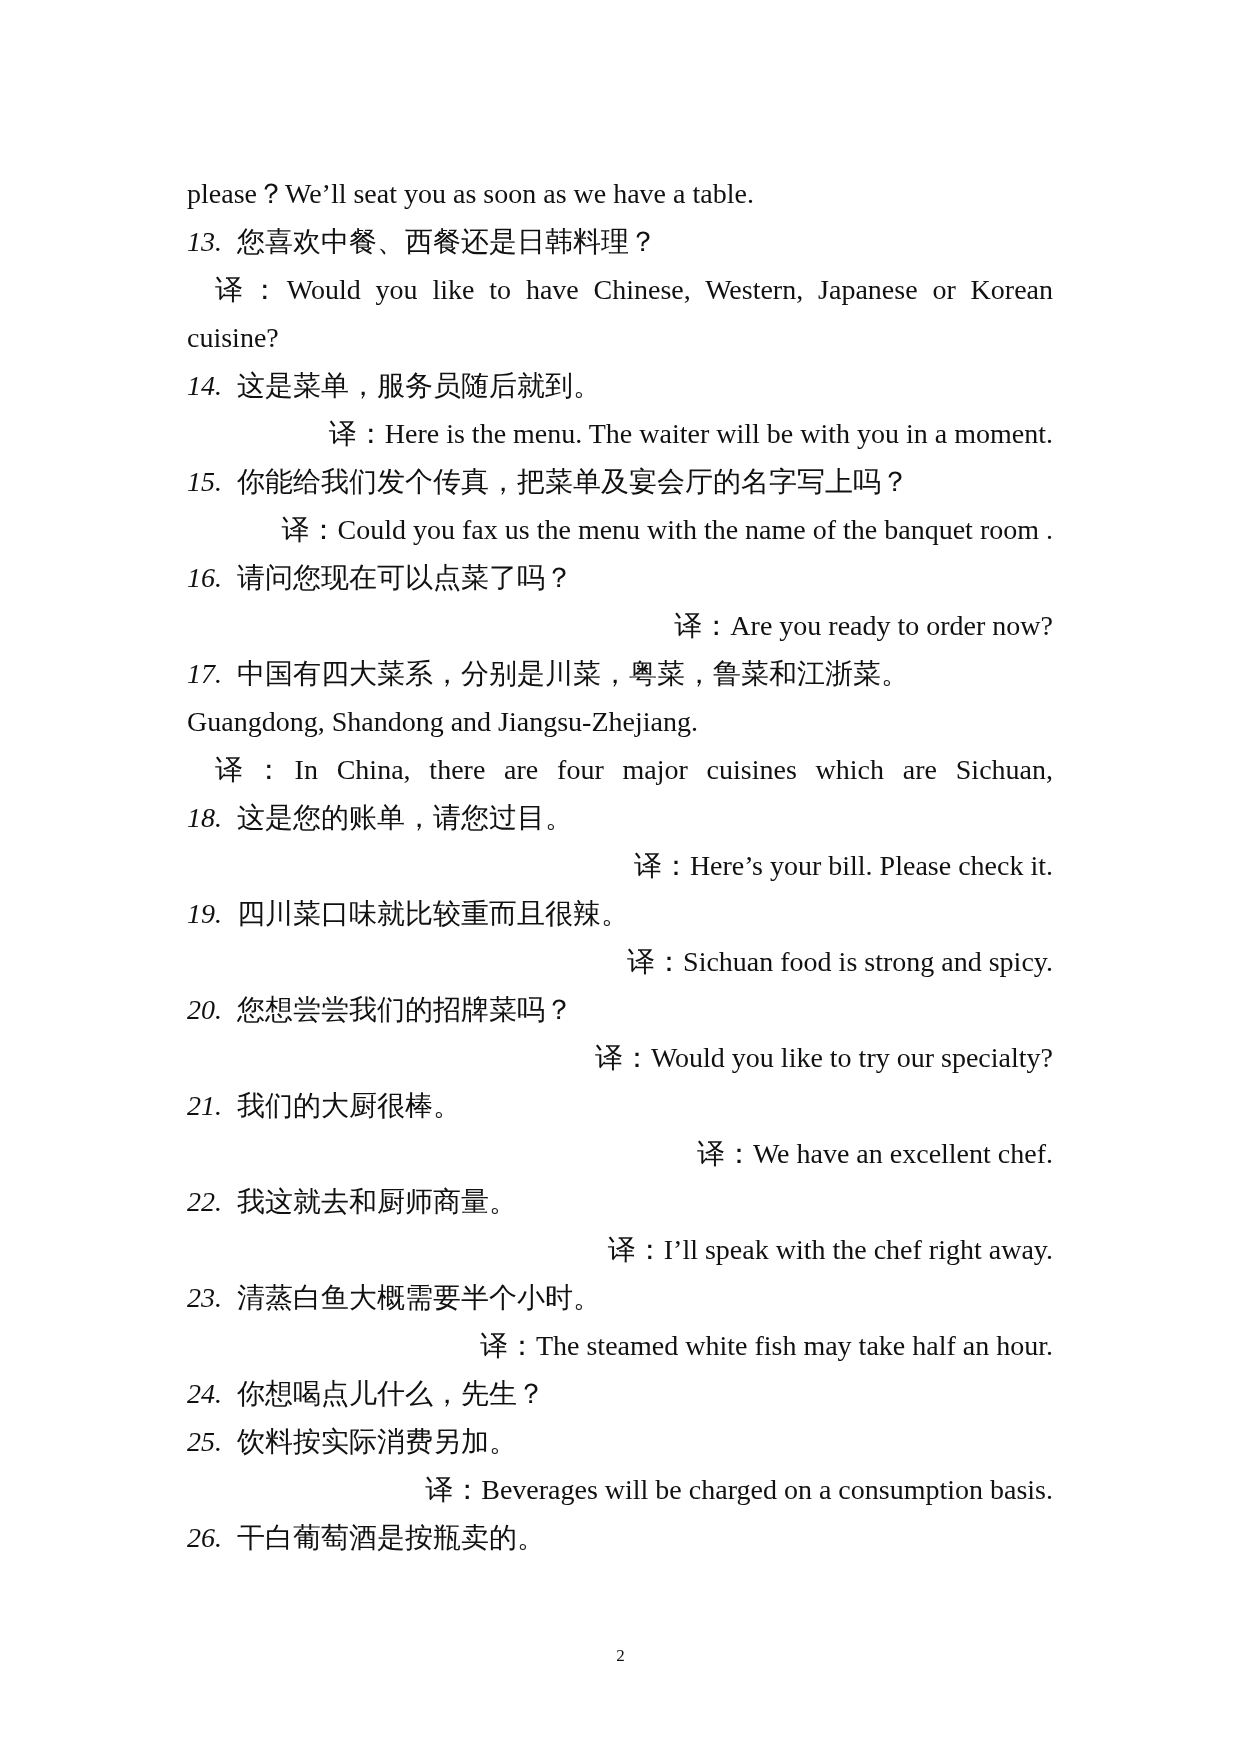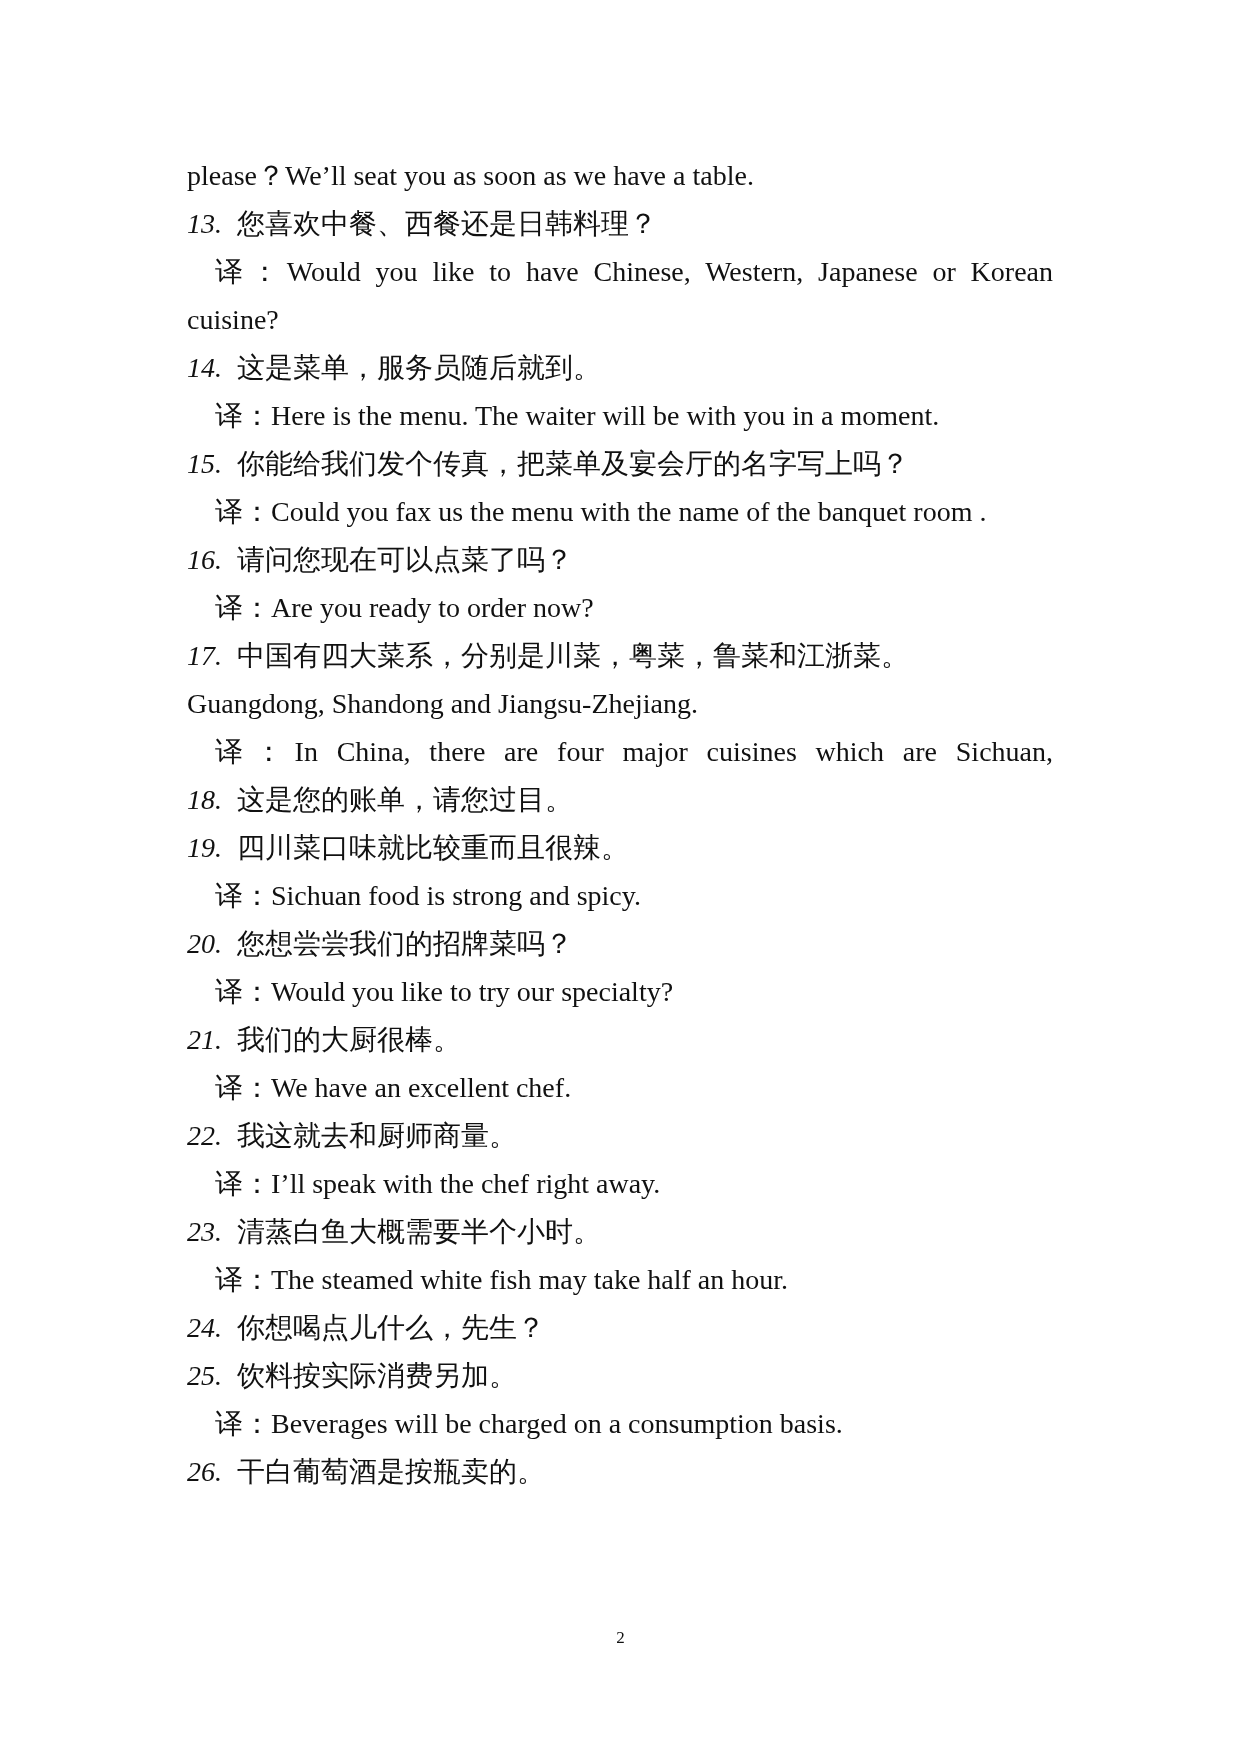--- a/index.html
+++ b/index.html
@@ -1,23 +1,23 @@
 <!DOCTYPE html>
 <html><head>
 <meta charset="utf-8">
 <style>
   html, body { margin: 0; padding: 0; background: #ffffff; }
   body { width: 1241px; height: 1754px; position: relative; overflow: hidden;
          font-family: "Liberation Serif", "DejaVu Serif", serif; color: #111; }
-  .page { position: absolute; left: 0; top: 0; width: 1241px; height: 1298px; }
+  .page { position: absolute; left: 0; top: 18px; width: 1241px; height: 1298px; }
   .content { position: absolute; left: 187px; top: 152px; width: 866px; }
   .line { font-size: 28px; line-height: 48px; height: 48px; white-space: nowrap; }
   .q { font-family: "Liberation Serif", "DejaVu Sans", serif; }
   .q .num { display: inline-block; min-width: 50px; font-style: italic; }
-  .a { padding-left: 28px; }
+  .a { padding-left: 28px; text-align: right; }
   .a.just, .cont-first { text-align: justify; text-align-last: justify; white-space: normal; height: 48px; overflow: hidden; }
   .mark { font-family: "DejaVu Sans", sans-serif; }
   .page-number { position: absolute; top: 1628px; left: 0; width: 1241px; text-align: center;
                  font-size: 17px; font-family: "Liberation Serif", serif; }
 </style>
 </head>
 <body>
 
 <div class="page">
   <div class="content">
@@ -35,20 +35,21 @@
     <div class="line a"><span class="mark">译：</span><span>Could you fax us the menu with the name of the banquet room .</span></div>
 
     <div class="line q"><span class="num">16.</span><span>请问您现在可以点菜了吗？</span></div>
     <div class="line a"><span class="mark">译：</span><span>Are you ready to order now?</span></div>
 
     <div class="line q"><span class="num">17.</span><span>中国有四大菜系，分别是川菜，粤菜，鲁菜和江浙菜。</span></div>
     <div class="line">Guangdong, Shandong and Jiangsu-Zhejiang.</div>
     <div class="line a just"><span class="mark">译：</span><span>In China, there are four major cuisines which are Sichuan,</span></div>
 
     <div class="line q"><span class="num">18.</span><span>这是您的账单，请您过目。</span></div>
+    <div class="line a"><span class="mark">译：</span><span>Here’s your bill. Please check it.</span></div>
 
     <div class="line q"><span class="num">19.</span><span>四川菜口味就比较重而且很辣。</span></div>
     <div class="line a"><span class="mark">译：</span><span>Sichuan food is strong and spicy.</span></div>
 
     <div class="line q"><span class="num">20.</span><span>您想尝尝我们的招牌菜吗？</span></div>
     <div class="line a"><span class="mark">译：</span><span>Would you like to try our specialty?</span></div>
 
     <div class="line q"><span class="num">21.</span><span>我们的大厨很棒。</span></div>
     <div class="line a"><span class="mark">译：</span><span>We have an excellent chef.</span></div>
 

